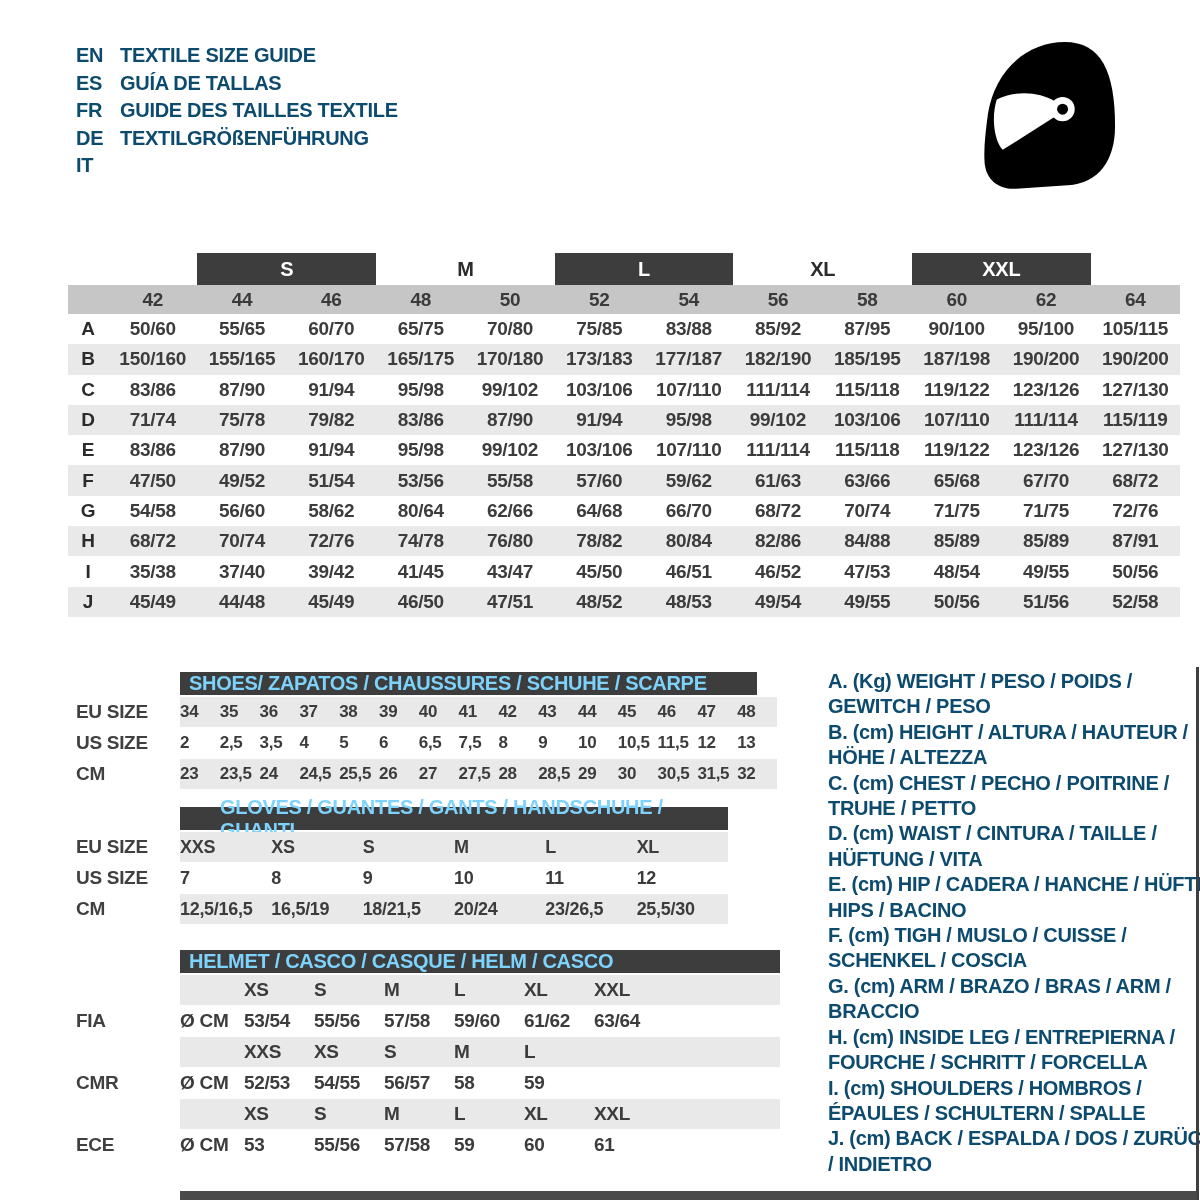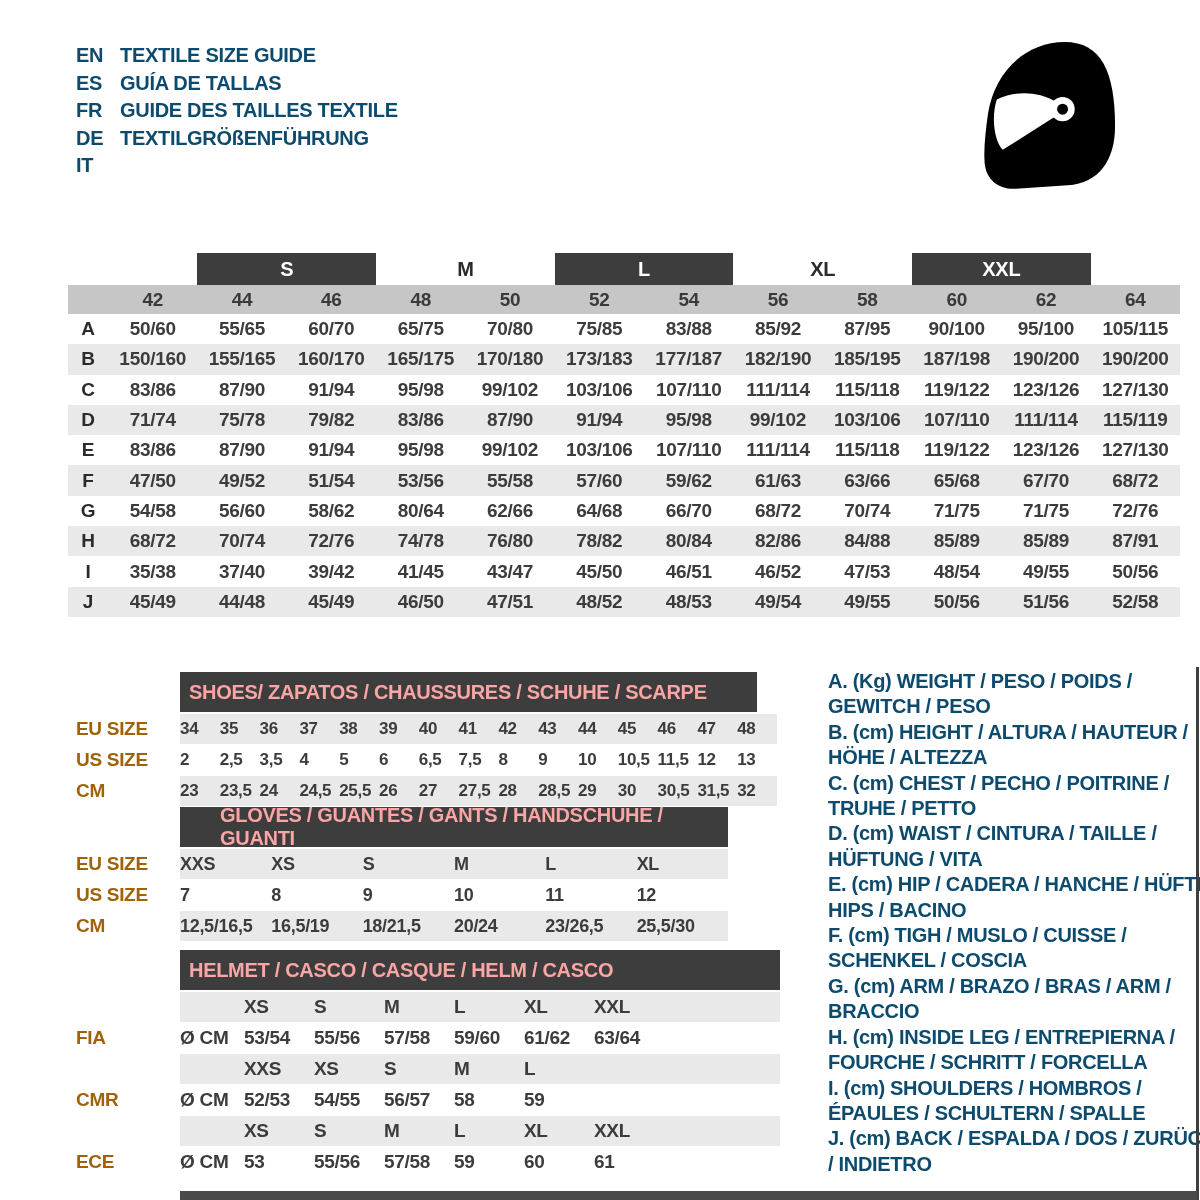--- a/index.html
+++ b/index.html
@@ -19,24 +19,24 @@
   .group-cell{height:32px;display:flex;align-items:center;justify-content:center;font-size:20px;color:#2b2b2b;}
   .group-cell.dark{background:#3d3d3d;color:#ffffff;}
   .gc-s{grid-column:3/5;}.gc-m{grid-column:5/7;}.gc-l{grid-column:7/9;}
   .gc-xl{grid-column:9/11;}.gc-xxl{grid-column:11/13;}
   #numbers-row{height:29px;background:#c6c6c6;font-size:19px;color:#3a3a3a;}
   .data-row{height:30.3px;font-size:19px;}
   .data-row.striped{background:#e9e9e9;}
   .row-letter{color:#2b2b2b;}
   
   .section{position:absolute;left:68px;}
-  .sec-bar{margin-left:112px;height:40px;background:#3d3d3d;color:#fca5a5;display:flex;
+  .sec-bar{margin-left:112px;height:23px;background:#3d3d3d;color:#7dd3fc;display:flex;
            align-items:center;padding-left:9px;font-size:20px;box-sizing:border-box;margin-bottom:2px;}
   .sec-row{display:flex;height:30px;margin-bottom:1px;}
-  .row-label{width:112px;display:flex;align-items:center;font-size:19px;color:#a16207;
+  .row-label{width:112px;display:flex;align-items:center;font-size:19px;color:#404040;
              padding-left:8px;box-sizing:border-box;flex:none;}
   .row-values{display:grid;align-items:center;text-align:left;}
   .row-values.shaded{background:#e9e9e9;}
   .shoes-grid{width:597px;grid-template-columns:repeat(15,1fr);font-size:17px;}
   .gloves-grid{width:548px;grid-template-columns:repeat(6,1fr);font-size:18px;}
   .helmet-grid{width:600px;grid-template-columns:64px repeat(6,70px) 1fr;font-size:19px;}
   #shoes-bar{width:577px;}
   #gloves-bar{width:548px;padding-left:40px;}
   #helmet-bar{width:600px;}
   

